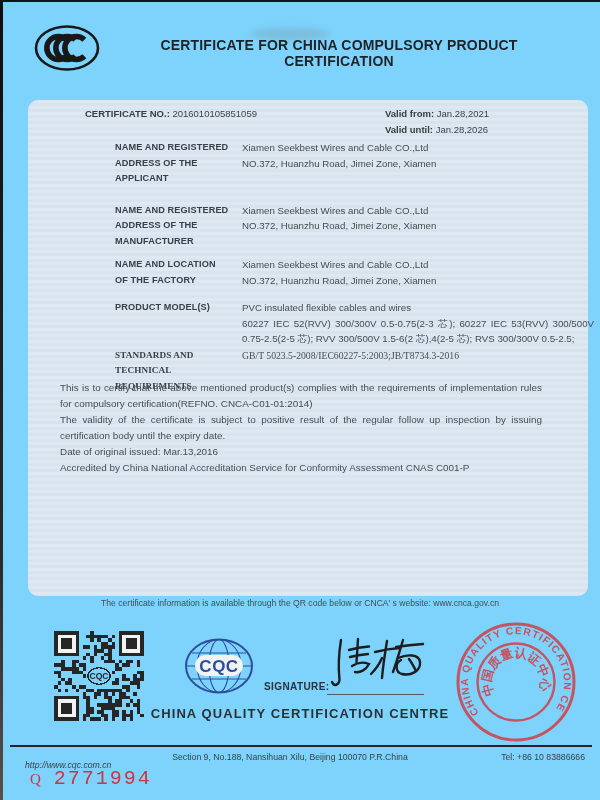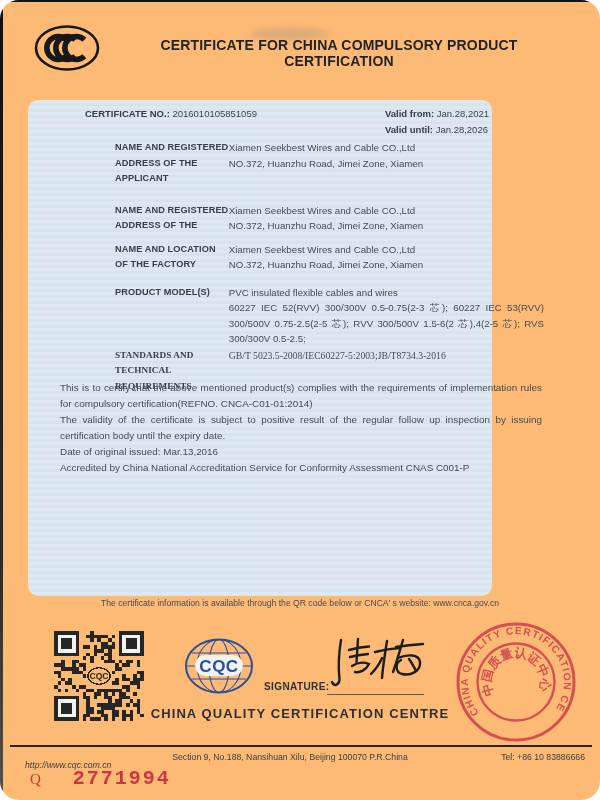--- a/index.html
+++ b/index.html
@@ -1,37 +1,36 @@
 <!DOCTYPE html>
 <html><head>
 <meta charset="utf-8">
 <style>
   html,body{margin:0;padding:0;}
   .page{
     position:relative;width:600px;height:800px;overflow:hidden;
-    background:#fdba74;
+    background:#7dd3fc;
     font-family:"Liberation Sans",sans-serif;
     color:#3c434b;
-    border-radius:19px;
   }
   
   .edge-left{position:absolute;left:0;top:0;width:3px;height:100%;background:linear-gradient(180deg,#0e0e0e,#2a2a2a 70%,#55504c);}
   .edge-top{position:absolute;left:0;top:0;width:100%;height:2px;background:#141414;}
   .smudge{position:absolute;left:250px;top:28px;width:80px;height:12px;background:rgba(120,125,130,.25);border-radius:50%;filter:blur(3px);}
 
   
   .ccc-logo{position:absolute;left:33px;top:24px;}
   .title{
     position:absolute;left:108px;top:37px;width:462px;
     font-size:14px;font-weight:bold;color:#1f2227;text-align:center;letter-spacing:.2px;
   }
 
   
   .panel{
-    position:absolute;left:28px;top:100px;width:464px;height:496px;
+    position:absolute;left:28px;top:100px;width:560px;height:496px;
     background:#dce7f0;border-radius:10px;
   }
   .panel .streaks{position:absolute;inset:0;border-radius:10px;
     background:repeating-linear-gradient(180deg,rgba(255,255,255,.06) 0 3px,rgba(140,160,180,.05) 3px 6px);}
   .certrow{position:absolute;left:0;top:6px;width:100%;font-size:9.5px;}
   .certrow .lbl{font-weight:bold;color:#353c44;}
   .cert-no{position:absolute;left:57px;top:2px;}
   .valid{position:absolute;left:357px;top:0;line-height:16px;}
   .valid div{white-space:nowrap;}
 
@@ -59,21 +58,21 @@
     font-size:13px;font-weight:bold;color:#2c3036;letter-spacing:1.1px;}
 
   
   .footer-rule{position:absolute;left:10px;top:745px;width:582px;height:2px;background:#242424;}
   .footer{position:absolute;left:0;top:752px;width:100%;font-size:8.7px;color:#3a3f44;}
   .f-url{position:absolute;left:25px;top:8px;font-style:italic;}
   .f-addr{position:absolute;left:120px;top:0;width:340px;text-align:center;}
   .f-tel{position:absolute;right:15px;top:0;}
   .serial{position:absolute;left:30px;top:768px;display:flex;align-items:flex-end;gap:13px;color:#cb3641;}
   .serial .q{font-family:"Liberation Serif",serif;font-size:15px;line-height:20px;}
-  .serial .num{font-family:"Liberation Mono",monospace;font-size:20px;font-weight:bold;letter-spacing:2px;line-height:21px;margin-left:19px;}
+  .serial .num{font-family:"Liberation Mono",monospace;font-size:20px;font-weight:normal;letter-spacing:2px;line-height:21px;}
 </style>
 </head>
 <body>
 
 <div class="page">
   <div class="edge-left"></div>
   <div class="edge-top"></div>
   <div class="smudge"></div>
 
   <svg class="ccc-logo" width="68" height="48" viewBox="0 0 68 48">
@@ -114,20 +113,21 @@
     <div class="field-value">
             <div>Xiamen Seekbest Wires and Cable CO.,Ltd</div>
             <div>NO.372, Huanzhu Road, Jimei Zone, Xiamen</div>
           </div>
   </div>
 
   <div class="field-row m2">
     <div class="field-label">
             <div>NAME AND REGISTERED</div>
             <div>ADDRESS OF THE</div>
+            <div>MANUFACTURER</div>
           </div>
     <div class="field-value">
             <div>Xiamen Seekbest Wires and Cable CO.,Ltd</div>
             <div>NO.372, Huanzhu Road, Jimei Zone, Xiamen</div>
           </div>
   </div>
 
   <div class="field-row m3">
     <div class="field-label">
             <div>NAME AND LOCATION</div>

